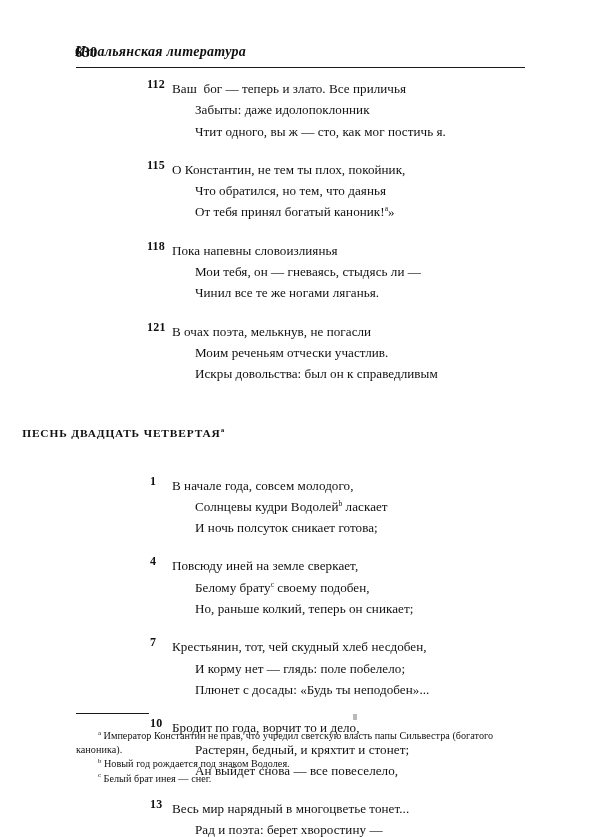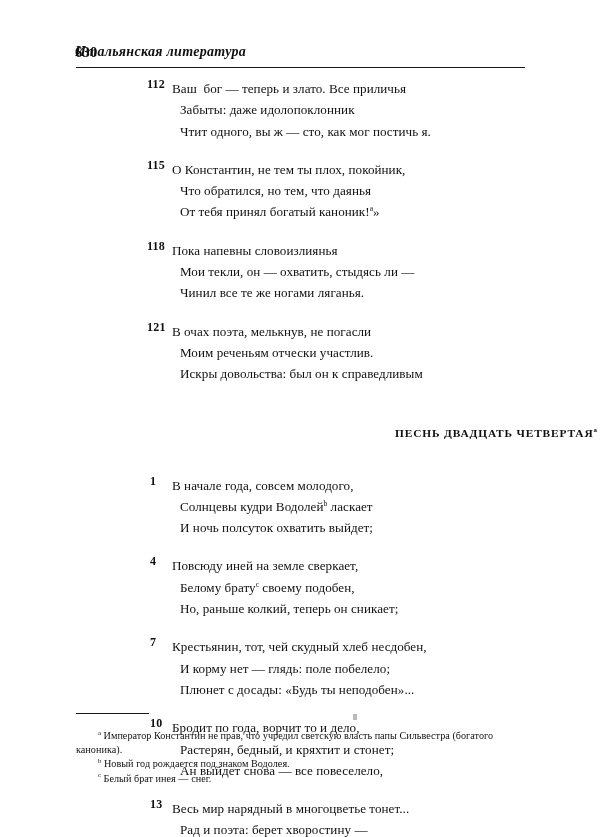--- a/index.html
+++ b/index.html
@@ -77,20 +77,21 @@
     font-size: 13.1px;
     line-height: 21.3px;
     white-space: pre;
     letter-spacing: 0.05px;
   }
   .line.first {
     padding-left: 172px;
   }
   .line.rest {
     padding-left: 180px;
+    margin-left: 15px;
   }
   .lineno {
     position: absolute;
     left: 150px;
     top: 1px;
     font-size: 12px;
     line-height: 10px;
     letter-spacing: 0.2px;
     font-weight: 700;
   }
@@ -100,21 +101,21 @@
   sup.note {
     font-size: 7.6px;
     vertical-align: super;
     line-height: 0;
     letter-spacing: 0;
   }
 
   
   .canto-heading {
     position: relative;
-    text-align: right;
+    text-align: left;
     font-size: 11.4px;
     font-weight: 700;
     letter-spacing: 0.85px;
     margin: 30px 0 24px 0;
     padding-right: 3px;
     white-space: pre;
   }
   .canto-heading sup.note {
     font-size: 7px;
     letter-spacing: 0;
@@ -176,39 +177,39 @@
           <div class="line rest"><span>Забыты: даже идолопоклонник</span></div>
           <div class="line rest"><span>Чтит одного, вы ж — сто, как мог постичь я.</span></div>
         </div>
         <div class="stanza">
           <div class="line first"><span class="lineno wide">115</span><span>О Константин, не тем ты плох, покойник,</span></div>
           <div class="line rest"><span>Что обратился, но тем, что даянья</span></div>
           <div class="line rest"><span>От тебя принял богатый каноник!</span><sup class="note">a</sup><span>»</span></div>
         </div>
         <div class="stanza">
           <div class="line first"><span class="lineno wide">118</span><span>Пока напевны словоизлиянья</span></div>
-          <div class="line rest"><span>Мои текли, он — охватить, стыдясь ли —</span></div>
+          <div class="line rest"><span>Мои тебя, он — гневаясь, стыдясь ли —</span></div>
           <div class="line rest"><span>Чинил все те же ногами ляганья.</span></div>
         </div>
         <div class="stanza">
           <div class="line first"><span class="lineno wide">121</span><span>В очах поэта, мелькнув, не погасли</span></div>
           <div class="line rest"><span>Моим реченьям отчески участлив.</span></div>
           <div class="line rest"><span>Искры довольства: был он к справедливым</span></div>
         </div>
       </div>
 
     <div class="canto-heading">
       <span>ПЕСНЬ ДВАДЦАТЬ ЧЕТВЕРТАЯ</span><sup class="note">a</sup>
     </div>
 
     <div id="stanzas-after">
         <div class="stanza">
           <div class="line first"><span class="lineno">1</span><span>В начале года, совсем молодого,</span></div>
           <div class="line rest"><span>Солнцевы кудри Водолей</span><sup class="note">b</sup><span> ласкает</span></div>
-          <div class="line rest"><span>И ночь полсуток охватить выйдет;</span></div>
+          <div class="line rest"><span>И ночь полсуток сникает готова;</span></div>
         </div>
         <div class="stanza">
           <div class="line first"><span class="lineno">4</span><span>Повсюду иней на земле сверкает,</span></div>
           <div class="line rest"><span>Белому брату</span><sup class="note">c</sup><span> своему подобен,</span></div>
           <div class="line rest"><span>Но, раньше колкий, теперь он сникает;</span></div>
         </div>
         <div class="stanza">
           <div class="line first"><span class="lineno">7</span><span>Крестьянин, тот, чей скудный хлеб несдобен,</span></div>
           <div class="line rest"><span>И корму нет — глядь: поле побелело;</span></div>
           <div class="line rest"><span>Плюнет с досады: «Будь ты неподобен»...</span></div>

